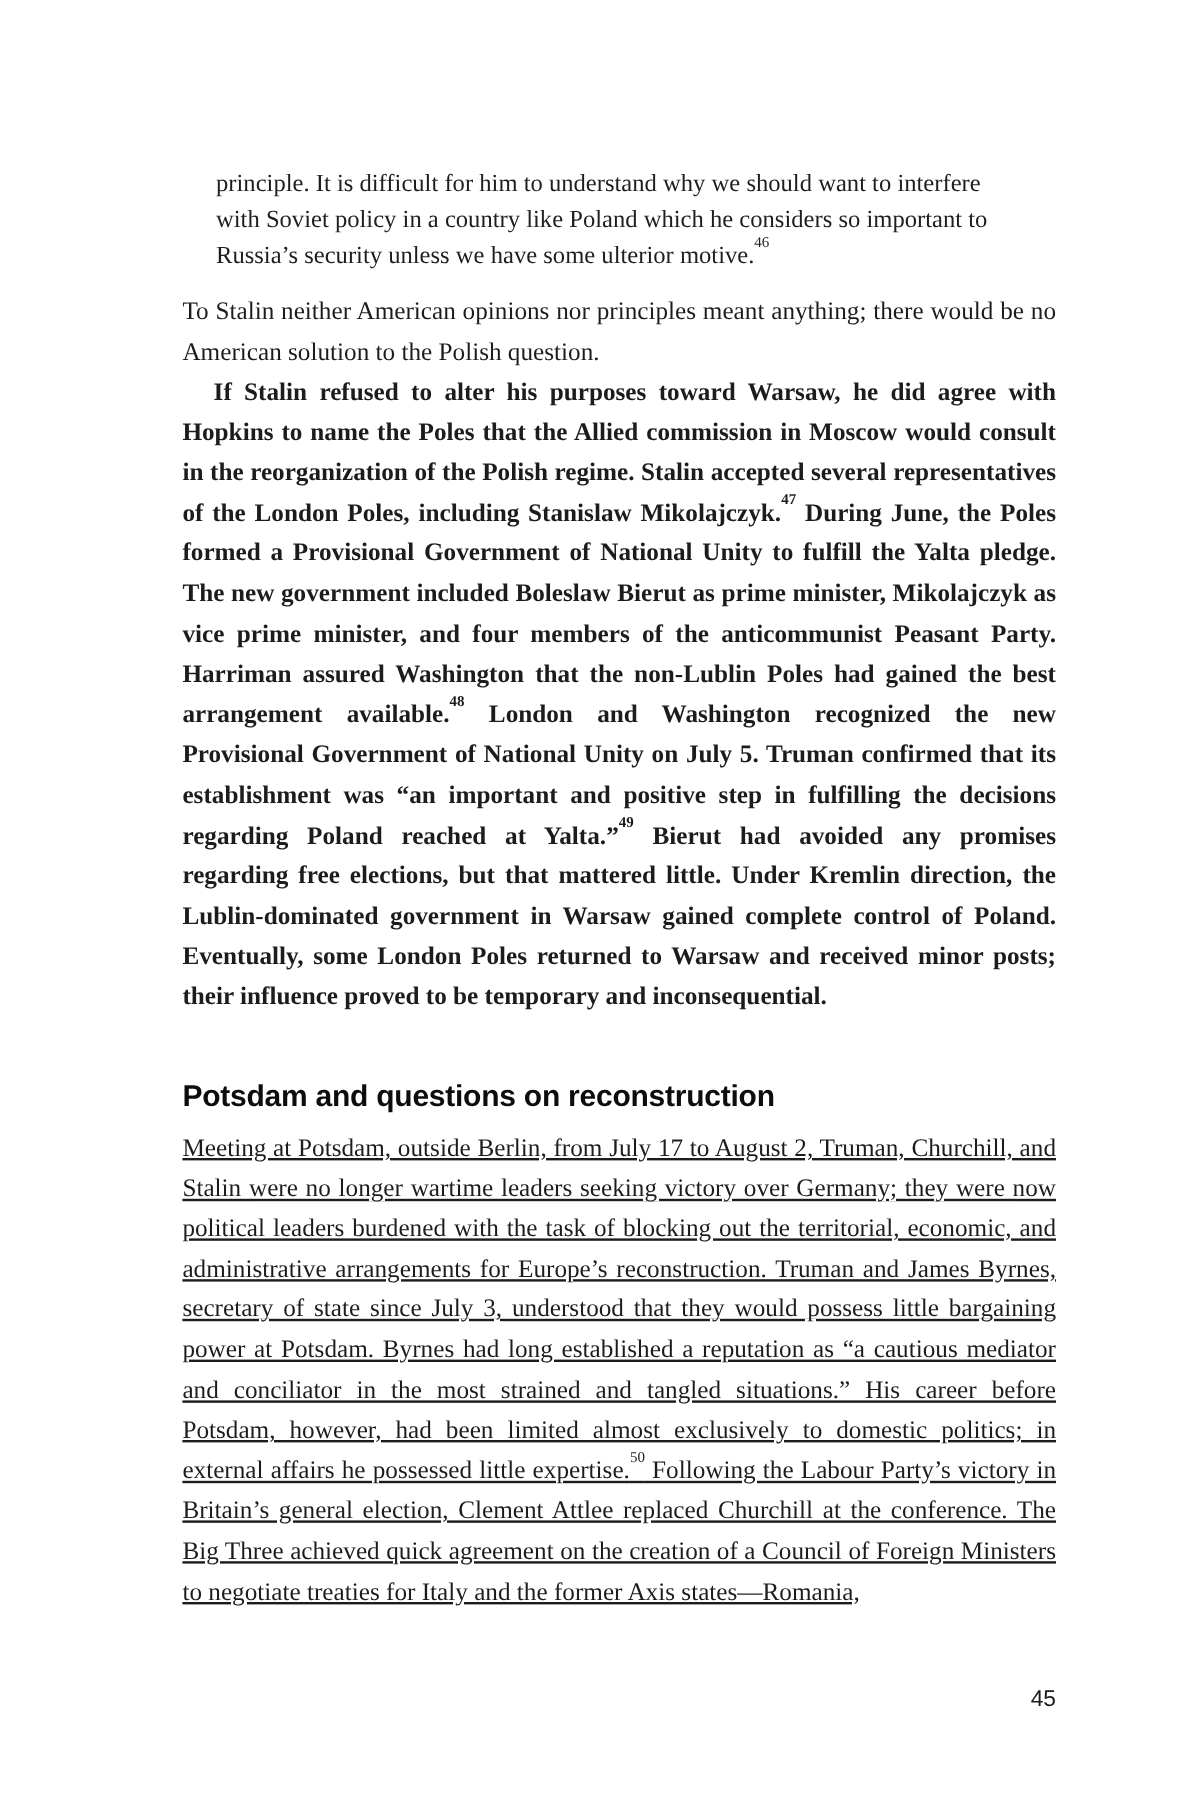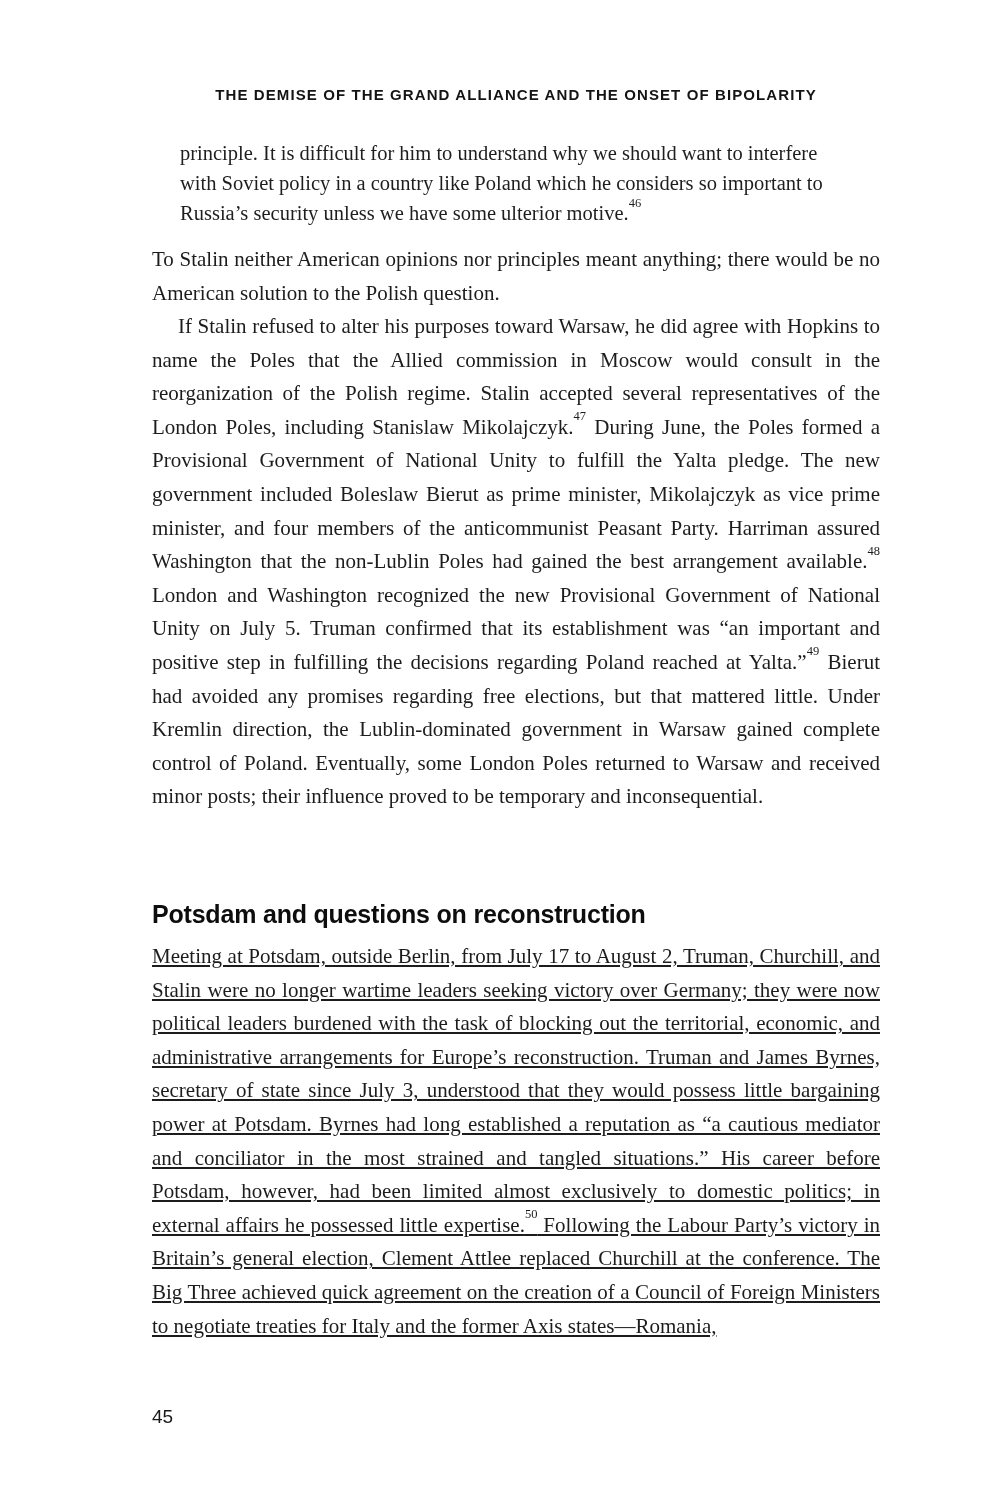--- a/index.html
+++ b/index.html
@@ -40,57 +40,57 @@
     position: absolute;
     left: 152px;
     width: 728px;
     margin: 0;
     font-size: 21px;
     line-height: 33.6px;
     text-align: justify;
     color: #1c1c1c;
   }
   .para-1 { top: 243px; font-family: Liberation Serif, serif; }
-  .para-2 { top: 310px; text-indent: 26px; }
+  .para-2 { top: 310px; text-indent: 26px; font-weight: bold; }
   .para-3 { top: 940px; text-decoration: underline; }
   .section-heading {
     position: absolute;
     left: 152px;
     top: 900px;
     margin: 0;
     font-family: "Liberation Sans", sans-serif;
     font-size: 25px;
     font-weight: 700;
     letter-spacing: -0.2px;
     color: #0d0d0d;
     white-space: nowrap;
   }
   .page-number {
     position: absolute;
     left: 152px;
     top: 1406px;
     width: 728px;
+    text-align: right;
     font-family: "Liberation Sans", sans-serif;
     font-size: 19px;
     color: #1a1a1a;
   }
   sup {
     font-size: 12.5px;
     line-height: 0;
     position: relative;
     top: -0.45em;
     letter-spacing: 0;
     text-align: right;
   }
 </style>
 </head>
 <body>
 
 <div class="page">
-  <div class="running-head">THE DEMISE OF THE GRAND ALLIANCE AND THE ONSET OF BIPOLARITY</div>
 
   <blockquote class="quote"><span>principle. It is difficult for him to understand why we should want to interfere with Soviet policy in a country like Poland which he considers so important to Russia’s security unless we have some ulterior motive.</span><sup>46</sup></blockquote>
 
   <p class="para para-1"><span>To Stalin neither American opinions nor principles meant anything; there would be no American solution to the Polish question.</span></p>
 
   <p class="para para-2"><span>If Stalin refused to alter his purposes toward Warsaw, he did agree with Hopkins to name the Poles that the Allied commission in Moscow would consult in the reorganization of the Polish regime. Stalin accepted several representatives of the London Poles, including Stanislaw Mikolajczyk.</span><sup>47</sup><span> During June, the Poles formed a Provisional Government of National Unity to fulfill the Yalta pledge. The new government included Boleslaw Bierut as prime minister, Mikolajczyk as vice prime minister, and four members of the anticommunist Peasant Party. Harriman assured Washington that the non-Lublin Poles had gained the best arrangement available.</span><sup>48</sup><span> London and Washington recognized the new Provisional Government of National Unity on July 5. Truman confirmed that its establishment was “an important and positive step in fulfilling the decisions regarding Poland reached at Yalta.”</span><sup>49</sup><span> Bierut had avoided any promises regarding free elections, but that mattered little. Under Kremlin direction, the Lublin-dominated government in Warsaw gained complete control of Poland. Eventually, some London Poles returned to Warsaw and received minor posts; their influence proved to be temporary and inconsequential.</span></p>
 
   <h2 class="section-heading">Potsdam and questions on reconstruction</h2>
 
   <p class="para para-3"><span>Meeting at Potsdam, outside Berlin, from July 17 to August 2, Truman, Churchill, and Stalin were no longer wartime leaders seeking victory over Germany; they were now political leaders burdened with the task of blocking out the territorial, economic, and administrative arrangements for Europe’s reconstruction. Truman and James Byrnes, secretary of state since July 3, understood that they would possess little bargaining power at Potsdam. Byrnes had long established a reputation as “a cautious mediator and conciliator in the most strained and tangled situations.” His career before Potsdam, however, had been limited almost exclusively to domestic politics; in external affairs he possessed little expertise.</span><sup>50</sup><span> Following the Labour Party’s victory in Britain’s general election, Clement Attlee replaced Churchill at the conference. The Big Three achieved quick agreement on the creation of a Council of Foreign Ministers to negotiate treaties for Italy and the former Axis states—Romania,</span></p>

